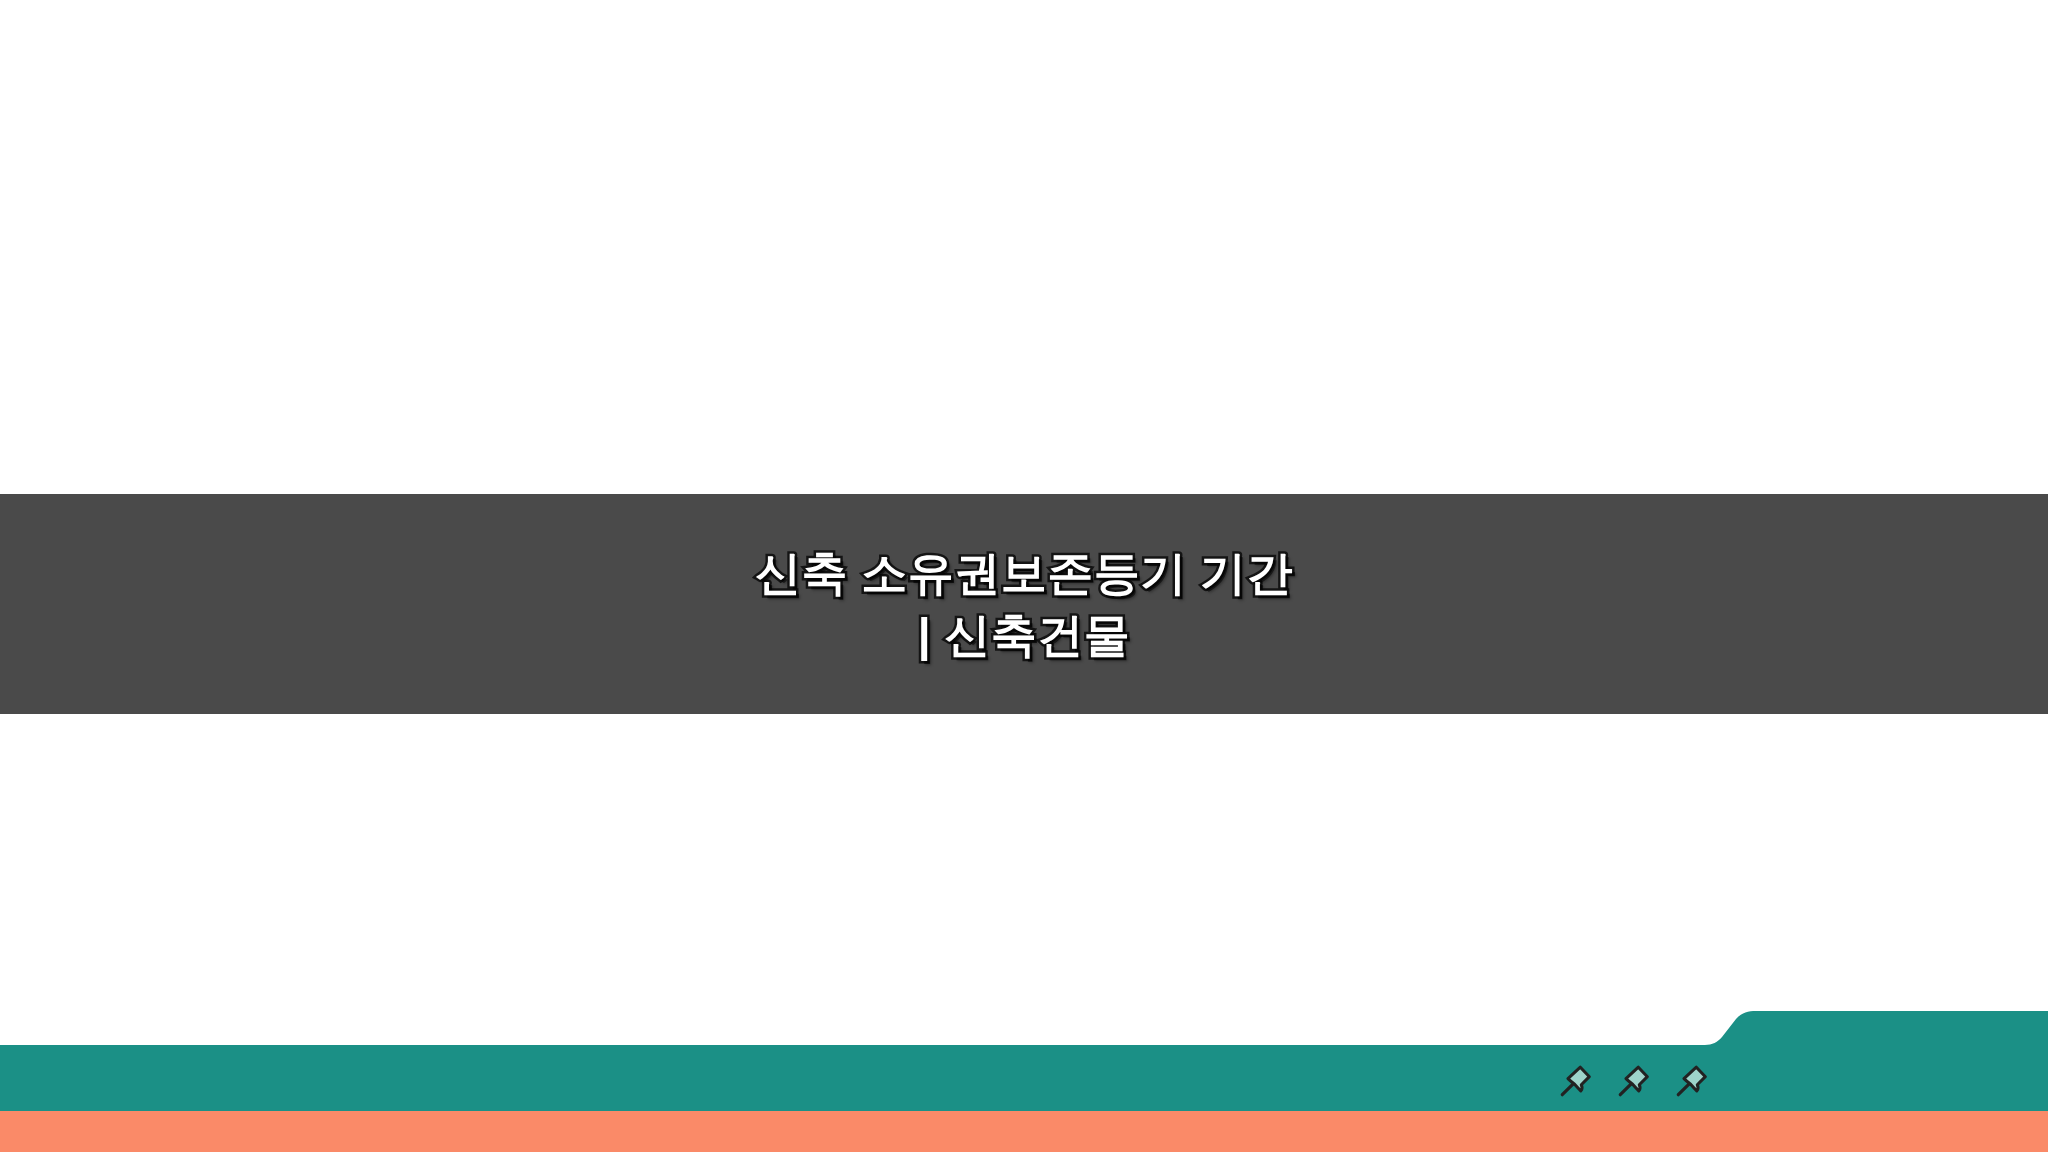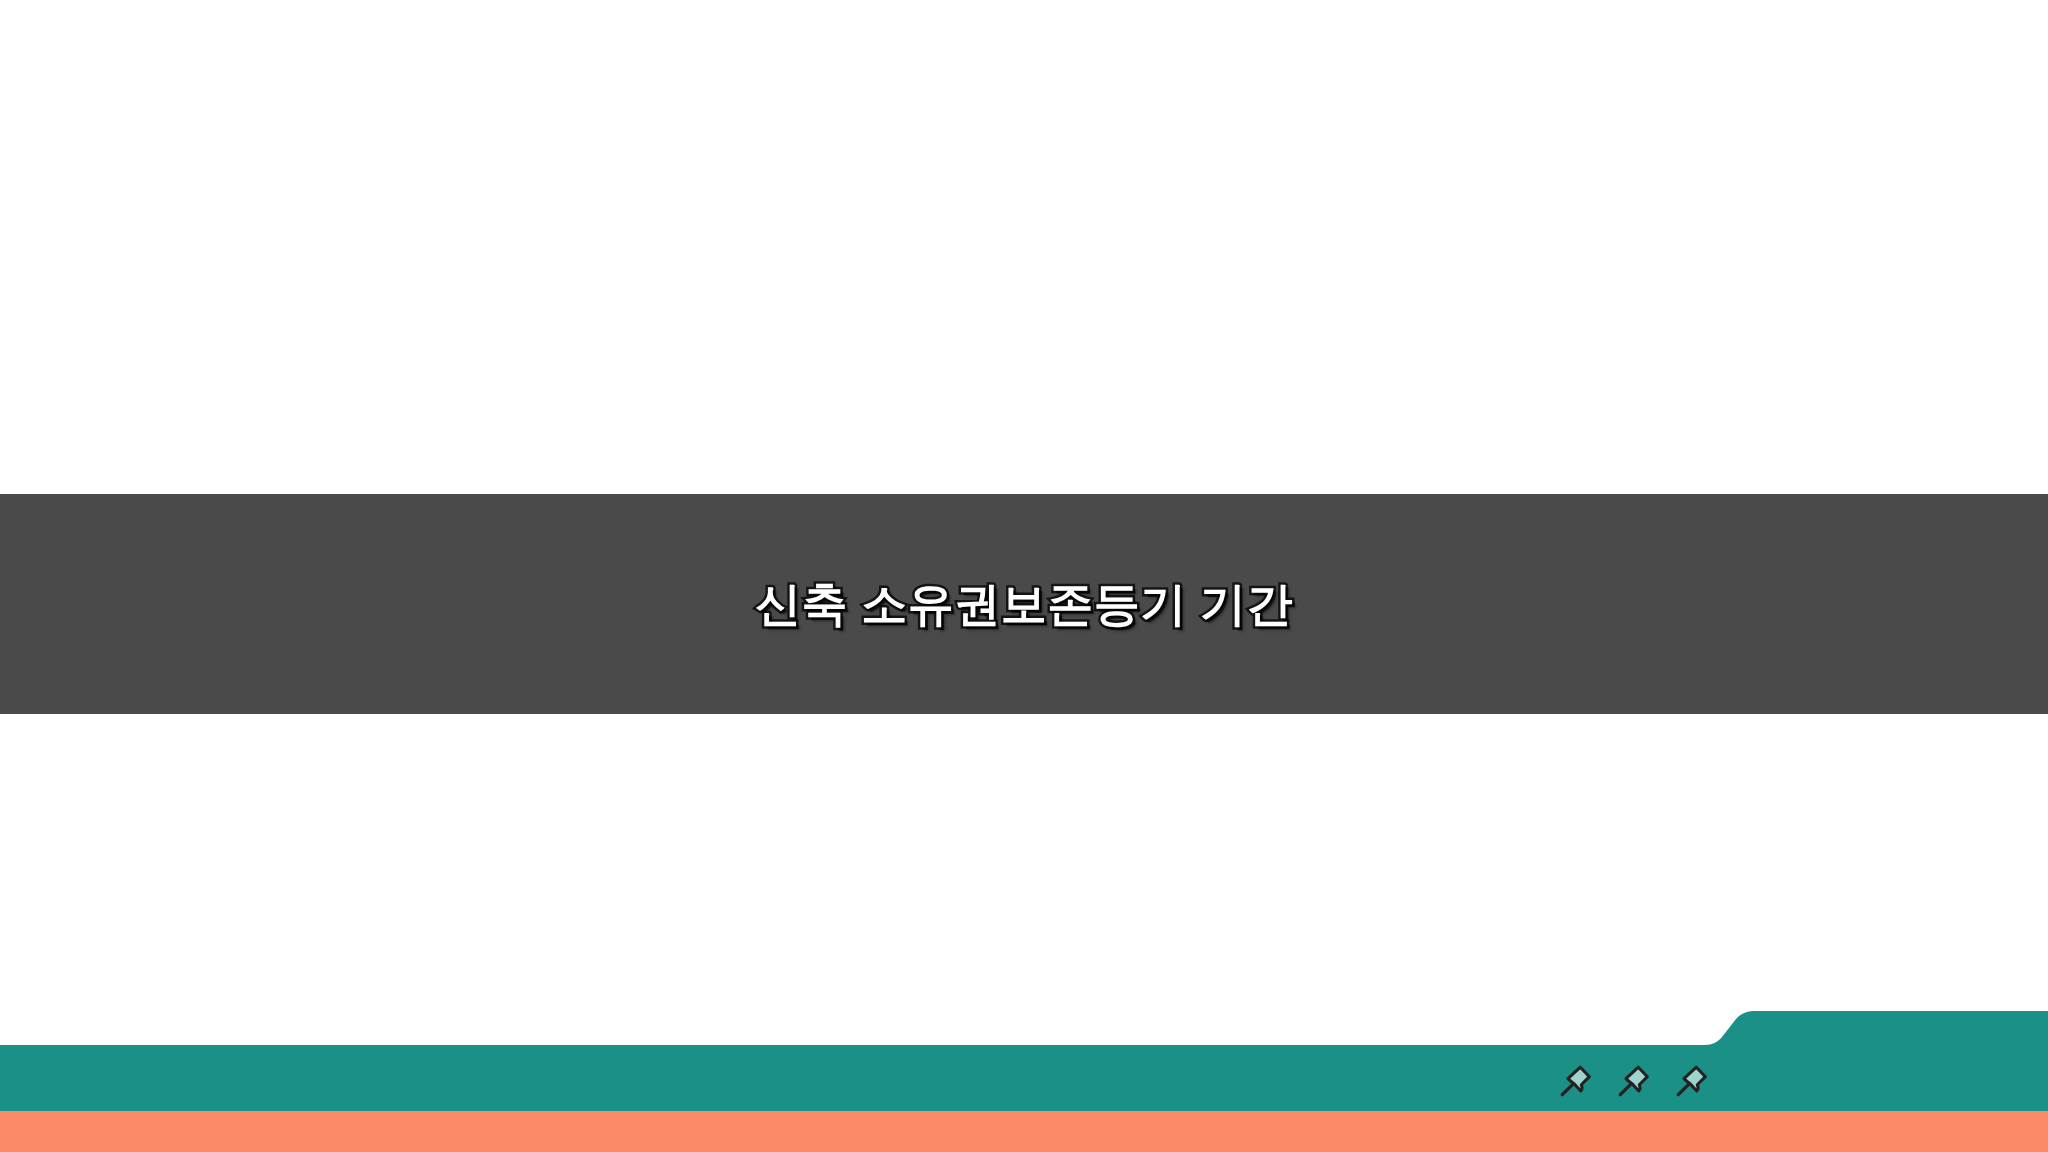--- a/index.html
+++ b/index.html
@@ -110,20 +110,21 @@
 </head>
 <body>
 
 <div id="canvas" style="background: rgb(255, 255, 255);">
 
   <div class="white-area white-top"></div>
 
   <div class="title-band" style="background: rgb(74, 74, 74);">
     <div class="title-stack">
       <span class="title-line" style="color: rgb(255, 255, 255); -webkit-text-stroke: 5px rgb(20, 20, 20);">신축 소유권보존등기 기간</span>
+      <span class="title-line" style="color: rgb(255, 255, 255); -webkit-text-stroke: 5px rgb(20, 20, 20);">| 신축건물</span>
     </div>
   </div>
 
   <div class="white-area white-middle"></div>
 
   <div class="teal-band">
     <svg viewBox="0 0 2048 130" preserveAspectRatio="none">
       <path id="teal-shape" d="M0,57 L1705,57 C1712,57 1718,54 1722,49 L1736,31 C1741,25 1748,23 1756,23 L2048,23 L2048,123 L0,123 Z" fill="#1b9086"></path>
     </svg>
   </div>

